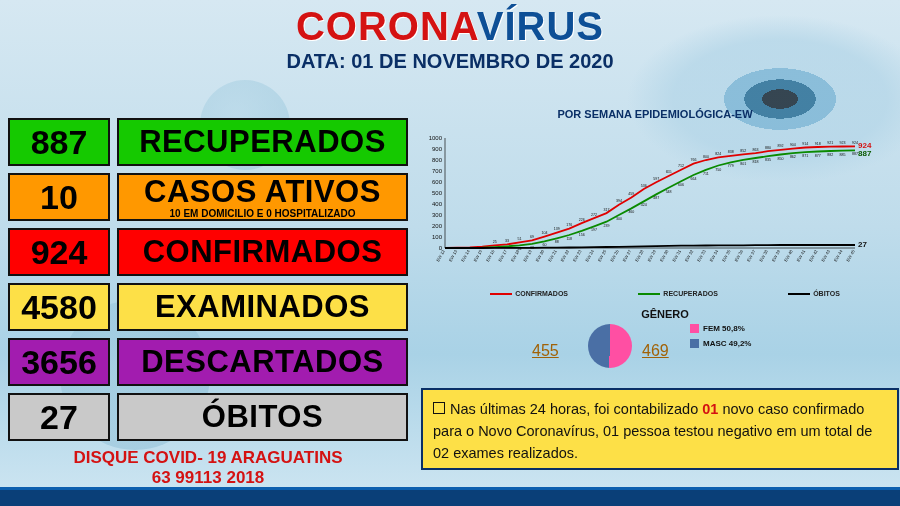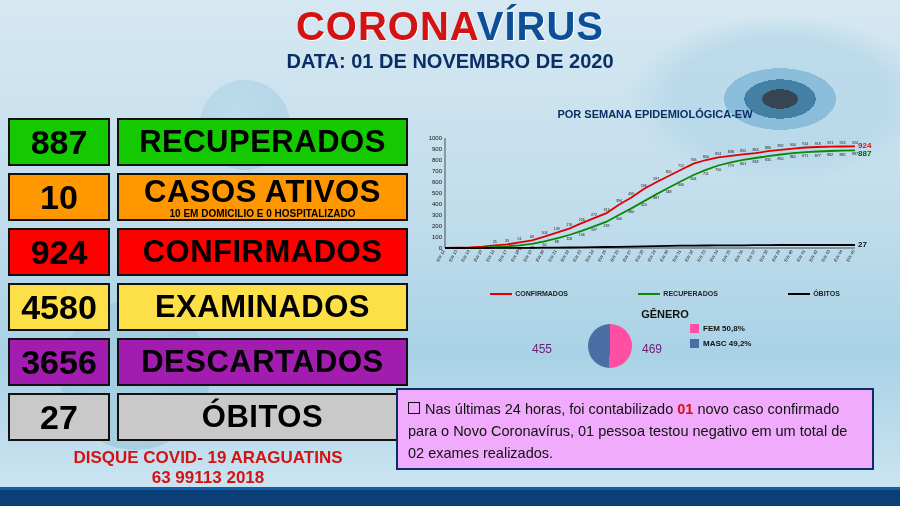--- a/index.html
+++ b/index.html
@@ -50,29 +50,29 @@
   .plot{position:absolute;left:0;top:26px;width:480px;height:148px;}
   .legend{position:absolute;left:40px;top:182px;width:420px;display:flex;justify-content:space-around;font-size:7px;font-weight:bold;color:#222;}
   .legend div{display:flex;align-items:center;gap:3px;}
   .lkey{display:inline-block;width:22px;height:2px;}
 
   
   .gender{position:absolute;left:500px;top:308px;width:330px;height:62px;}
   .gtitle{text-align:center;font-size:11px;font-weight:bold;color:#111;}
   .pie{position:absolute;left:88px;top:16px;width:44px;height:44px;border-radius:50%;
        background:conic-gradient(#ff4fa3 0 50.8%, #4a6fa5 50.8% 100%);}
-  .gnum{position:absolute;font-size:12px;color:#701a75;top:34px;}
+  .gnum{position:absolute;font-size:16px;color:#a16207;top:34px;text-decoration:underline;}
   .gleft{left:32px;}
   .gright{left:142px;}
   .glegend{position:absolute;left:190px;top:16px;font-size:8px;font-weight:bold;color:#111;}
   .glegend div{display:flex;align-items:flex-end;gap:4px;margin-bottom:6px;}
   .gsq{width:9px;height:9px;display:inline-block;}
 
   
-  .note{position:absolute;left:396px;top:388px;width:478px;height:82px;background:#f0abfc;border:2px solid #0a2f66;box-sizing:border-box;padding:8px 10px;}
+  .note{position:absolute;left:421px;top:388px;width:478px;height:82px;background:#fde047;border:2px solid #0a2f66;box-sizing:border-box;padding:8px 10px;}
   .note p{margin:0;font-size:14.5px;line-height:22px;color:#111;}
   .note .hl{color:#d41212;font-weight:bold;}
   .chk{display:inline-block;width:10px;height:10px;border:1.5px solid #111;margin-right:5px;}
 </style>
 </head>
 <body>
 
 <div class="bg">
   <div class="eye"></div>
   <div class="virusA"></div>

